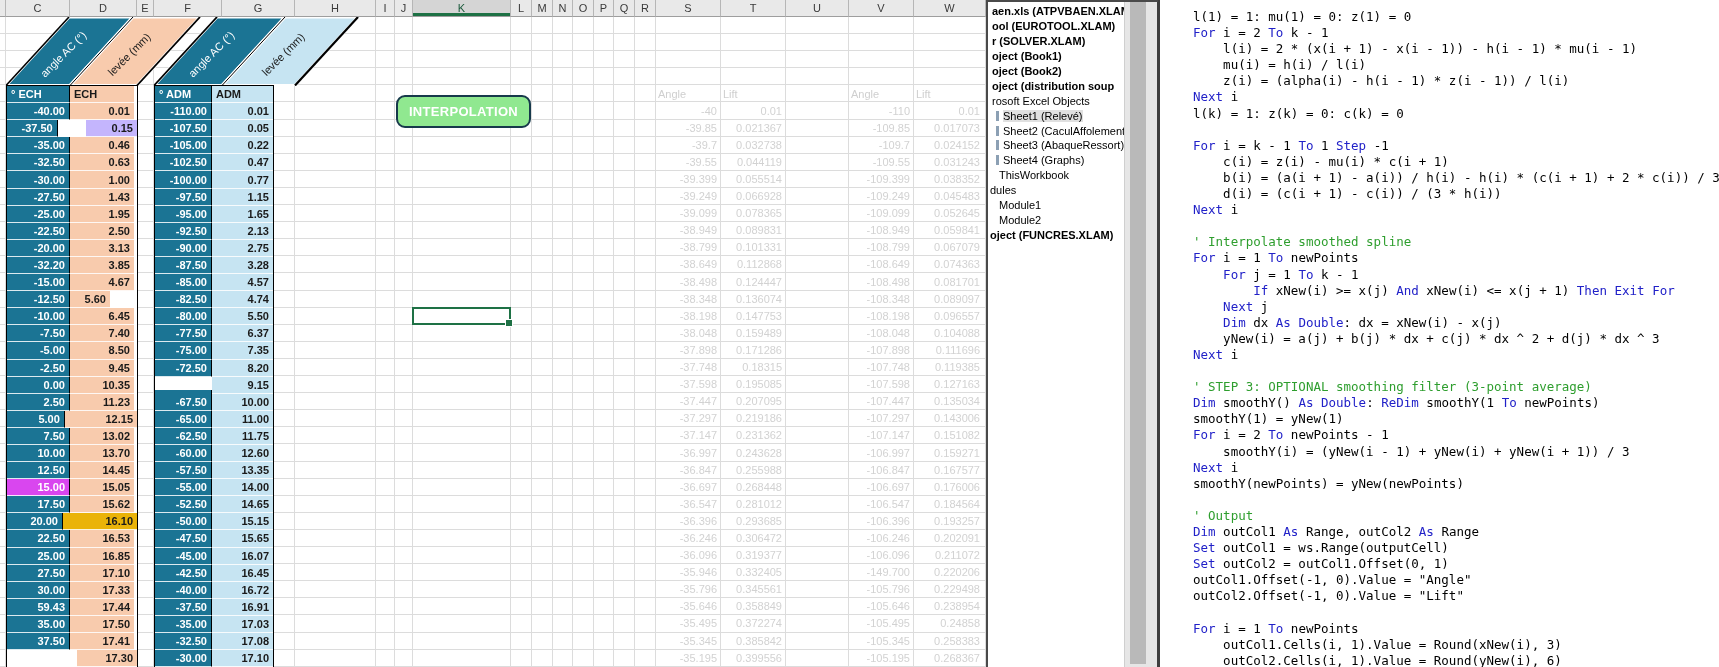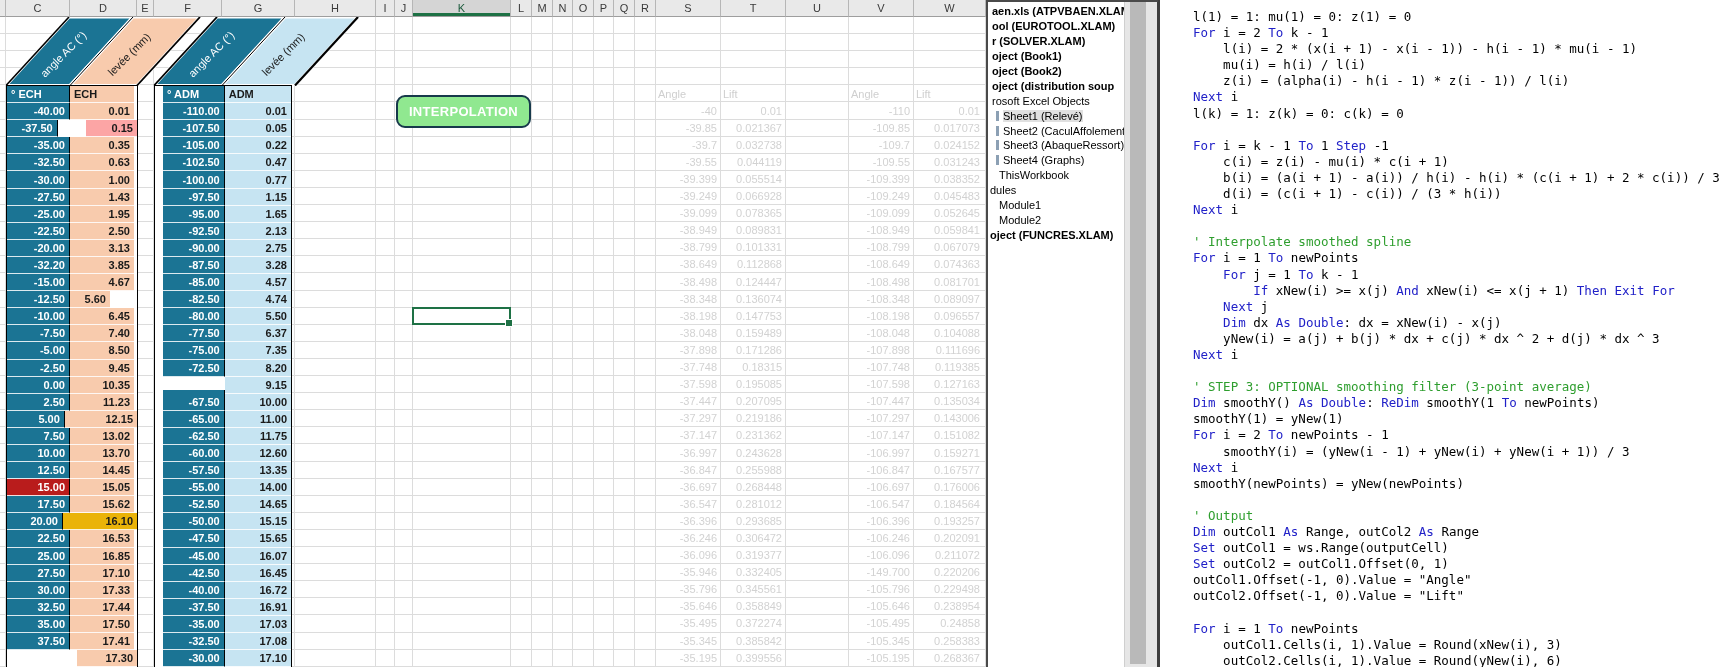--- a/index.html
+++ b/index.html
@@ -138,25 +138,25 @@
       <div class="prow">
         <div class="pcell acol hdr" style="width: 63px; background: rgb(27, 116, 148);">° ECH</div>
         <div class="pcell hdr" style="width: 64px; background: rgb(248, 203, 173); color: rgb(26, 26, 26);">ECH</div>
       </div>
       <div class="prow">
         <div class="pcell acol" style="width: 63px; background: rgb(27, 116, 148);">-40.00</div>
         <div class="pcell" style="width: 64px; background: rgb(248, 203, 173); color: rgb(26, 26, 26);">0.01</div>
       </div>
       <div class="prow">
         <div class="pcell acol" style="width: 63px; background: rgb(27, 116, 148);">-37.50</div>
-        <div class="pcell" style="width: 64px; background: #fca5a5; color: rgb(26, 26, 26); margin-left: 28px;">0.15</div>
+        <div class="pcell" style="width: 64px; background: #c4b5fd; color: rgb(26, 26, 26); margin-left: 28px;">0.15</div>
       </div>
       <div class="prow">
         <div class="pcell acol" style="width: 63px; background: rgb(27, 116, 148);">-35.00</div>
-        <div class="pcell" style="width: 64px; background: rgb(248, 203, 173); color: rgb(26, 26, 26);">0.35</div>
+        <div class="pcell" style="width: 64px; background: rgb(248, 203, 173); color: rgb(26, 26, 26);">0.46</div>
       </div>
       <div class="prow">
         <div class="pcell acol" style="width: 63px; background: rgb(27, 116, 148);">-32.50</div>
         <div class="pcell" style="width: 64px; background: rgb(248, 203, 173); color: rgb(26, 26, 26);">0.63</div>
       </div>
       <div class="prow">
         <div class="pcell acol" style="width: 63px; background: rgb(27, 116, 148);">-30.00</div>
         <div class="pcell" style="width: 64px; background: rgb(248, 203, 173); color: rgb(26, 26, 26);">1.00</div>
       </div>
       <div class="prow">
@@ -221,21 +221,21 @@
       </div>
       <div class="prow">
         <div class="pcell acol" style="width: 63px; background: rgb(27, 116, 148);">10.00</div>
         <div class="pcell" style="width: 64px; background: rgb(248, 203, 173); color: rgb(26, 26, 26);">13.70</div>
       </div>
       <div class="prow">
         <div class="pcell acol" style="width: 63px; background: rgb(27, 116, 148);">12.50</div>
         <div class="pcell" style="width: 64px; background: rgb(248, 203, 173); color: rgb(26, 26, 26);">14.45</div>
       </div>
       <div class="prow">
-        <div class="pcell acol" style="width: 63px; background: #b91c1c;">15.00</div>
+        <div class="pcell acol" style="width: 63px; background: #d946ef;">15.00</div>
         <div class="pcell" style="width: 64px; background: rgb(248, 203, 173); color: rgb(26, 26, 26);">15.05</div>
       </div>
       <div class="prow">
         <div class="pcell acol" style="width: 63px; background: rgb(27, 116, 148);">17.50</div>
         <div class="pcell" style="width: 64px; background: rgb(248, 203, 173); color: rgb(26, 26, 26);">15.62</div>
       </div>
       <div class="prow">
         <div class="pcell acol" style="width: 63px; background: rgb(27, 116, 148);">20.00</div>
         <div class="pcell" style="width: 84px; background: #eab308; color: rgb(26, 26, 26);">16.10</div>
       </div>
@@ -249,37 +249,37 @@
       </div>
       <div class="prow">
         <div class="pcell acol" style="width: 63px; background: rgb(27, 116, 148);">27.50</div>
         <div class="pcell" style="width: 64px; background: rgb(248, 203, 173); color: rgb(26, 26, 26);">17.10</div>
       </div>
       <div class="prow">
         <div class="pcell acol" style="width: 63px; background: rgb(27, 116, 148);">30.00</div>
         <div class="pcell" style="width: 64px; background: rgb(248, 203, 173); color: rgb(26, 26, 26);">17.33</div>
       </div>
       <div class="prow">
-        <div class="pcell acol" style="width: 63px; background: rgb(27, 116, 148);">32.50</div>
+        <div class="pcell acol" style="width: 63px; background: rgb(27, 116, 148);">59.43</div>
         <div class="pcell" style="width: 64px; background: rgb(248, 203, 173); color: rgb(26, 26, 26);">17.44</div>
       </div>
       <div class="prow">
         <div class="pcell acol" style="width: 63px; background: rgb(27, 116, 148);">35.00</div>
         <div class="pcell" style="width: 64px; background: rgb(248, 203, 173); color: rgb(26, 26, 26);">17.50</div>
       </div>
       <div class="prow">
         <div class="pcell acol" style="width: 63px; background: rgb(27, 116, 148);">37.50</div>
         <div class="pcell" style="width: 64px; background: rgb(248, 203, 173); color: rgb(26, 26, 26);">17.41</div>
       </div>
       <div class="prow">
         <div class="pcell acol" style="width: 75px; background: rgb(27, 116, 148); margin-top: 32px;">40.00</div>
         <div class="pcell" style="width: 64px; background: rgb(248, 203, 173); color: rgb(26, 26, 26);">17.30</div>
       </div>
     </div>
-  <div class="pairtable" id="adm-table" style="left:154px;width:138px;padding-left:8px;">
+  <div class="pairtable" id="adm-table" style="left:154px;width:120px;">
       <div class="prow">
         <div class="pcell acol hdr" style="width: 66px; background: rgb(27, 116, 148);">° ADM</div>
         <div class="pcell hdr" style="width: 71px; background: rgb(198, 228, 242); color: rgb(26, 26, 26);">ADM</div>
       </div>
       <div class="prow">
         <div class="pcell acol" style="width: 66px; background: rgb(27, 116, 148);">-110.00</div>
         <div class="pcell" style="width: 71px; background: rgb(198, 228, 242); color: rgb(26, 26, 26);">0.01</div>
       </div>
       <div class="prow">
         <div class="pcell acol" style="width: 66px; background: rgb(27, 116, 148);">-107.50</div>

